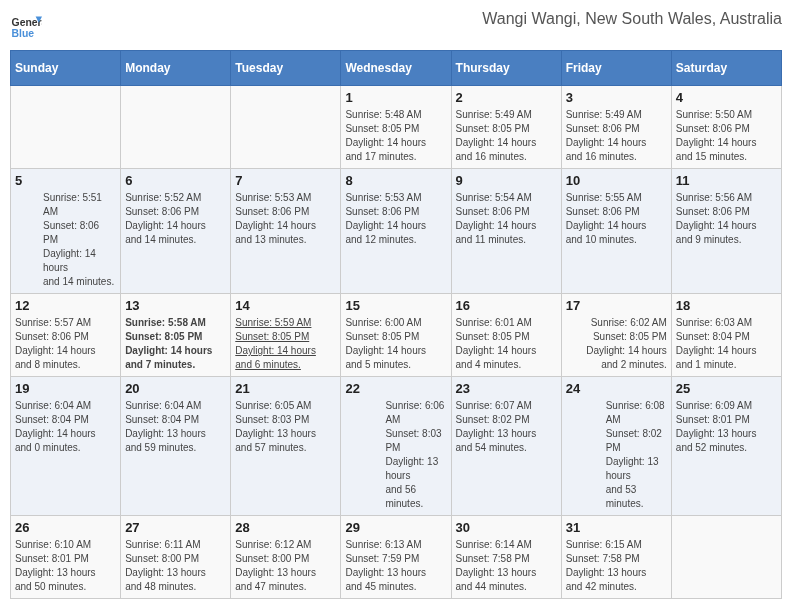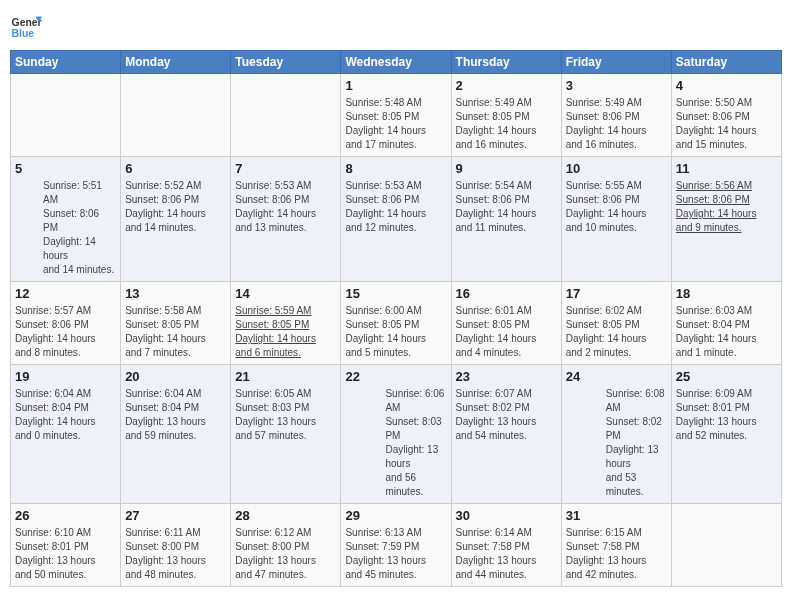--- a/index.html
+++ b/index.html
@@ -38,21 +38,21 @@
       color: #555;
     }
     table {
       width: 100%;
       border-collapse: collapse;
       font-size: 11px;
     }
     thead tr th {
       background-color: #4a7fc1;
       color: white;
-      padding: 4px 4px;
+      padding: 10px 4px;
       text-align: left;
       font-size: 12px;
       font-weight: bold;
       border: 1px solid #3a6daf;
     }
     tbody tr td {
       border: 1px solid #ccc;
       vertical-align: top;
       padding: 4px;
       height: 80px;
@@ -84,20 +84,21 @@
 
 <div class="header">
   <div class="logo">
     <svg class="logo-icon" viewBox="0 0 40 40">
       <text x="2" y="20" font-size="13" font-weight="bold" fill="#333">General</text>
       <text x="2" y="34" font-size="13" font-weight="bold" fill="#4a90d9">Blue</text>
       <polygon points="32,8 40,8 36,16" fill="#4a90d9"></polygon>
     </svg>
   </div>
   <div class="title-block">
+    <div class="calendar-subtitle">Wangi Wangi, New South Wales, Australia</div>
   </div>
 </div>
 
 <table>
   <thead>
     <tr>
       <th>Sunday</th>
       <th>Monday</th>
       <th>Tuesday</th>
       <th>Wednesday</th>
@@ -178,37 +179,37 @@
         </td>
         <td>
           <div class="day-number">10</div>
           <div class="day-info" style="white-space: pre-line;">Sunrise: 5:55 AM
 Sunset: 8:06 PM
 Daylight: 14 hours
 and 10 minutes.</div>
         </td>
         <td>
           <div class="day-number">11</div>
-          <div class="day-info" style="white-space: pre-line; text-decoration: underline;">Sunrise: 5:56 AM
+          <div class="day-info" style="white-space: pre-line;">Sunrise: 5:56 AM
 Sunset: 8:06 PM
 Daylight: 14 hours
 and 9 minutes.</div>
         </td>
       </tr>
       <tr>
         <td>
           <div class="day-number">12</div>
           <div class="day-info" style="white-space: pre-line;">Sunrise: 5:57 AM
 Sunset: 8:06 PM
 Daylight: 14 hours
 and 8 minutes.</div>
         </td>
         <td>
           <div class="day-number">13</div>
-          <div class="day-info" style="white-space: pre-line;">Sunrise: 5:58 AM
+          <div class="day-info" style="white-space: pre-line; font-weight: bold;">Sunrise: 5:58 AM
 Sunset: 8:05 PM
 Daylight: 14 hours
 and 7 minutes.</div>
         </td>
         <td>
           <div class="day-number">14</div>
           <div class="day-info" style="white-space: pre-line; text-decoration: underline;">Sunrise: 5:59 AM
 Sunset: 8:05 PM
 Daylight: 14 hours
 and 6 minutes.</div>
@@ -222,21 +223,21 @@
         </td>
         <td>
           <div class="day-number">16</div>
           <div class="day-info" style="white-space: pre-line;">Sunrise: 6:01 AM
 Sunset: 8:05 PM
 Daylight: 14 hours
 and 4 minutes.</div>
         </td>
         <td>
           <div class="day-number">17</div>
-          <div class="day-info" style="white-space: pre-line;">Sunrise: 6:02 AM
+          <div class="day-info" style="white-space: pre-line; text-align: right;">Sunrise: 6:02 AM
 Sunset: 8:05 PM
 Daylight: 14 hours
 and 2 minutes.</div>
         </td>
         <td>
           <div class="day-number">18</div>
           <div class="day-info" style="white-space: pre-line;">Sunrise: 6:03 AM
 Sunset: 8:04 PM
 Daylight: 14 hours
 and 1 minute.</div>

